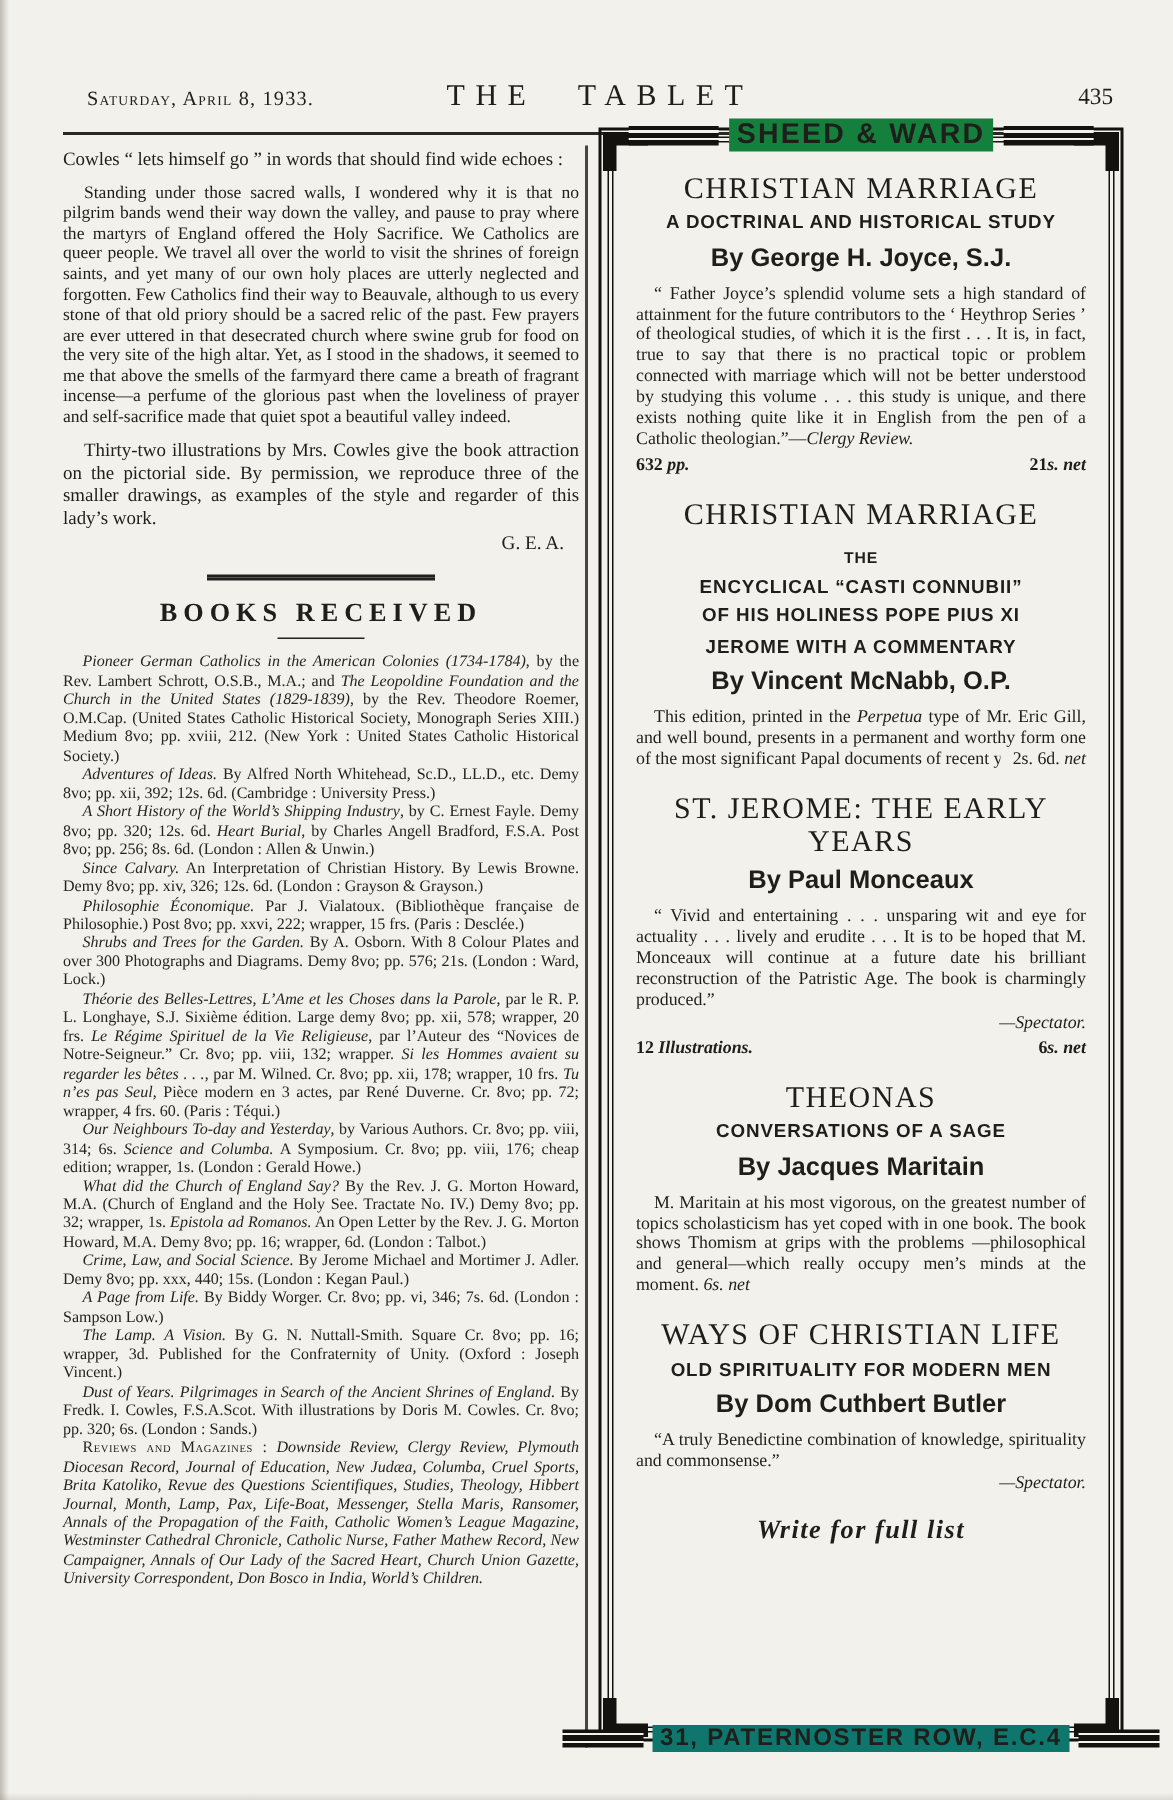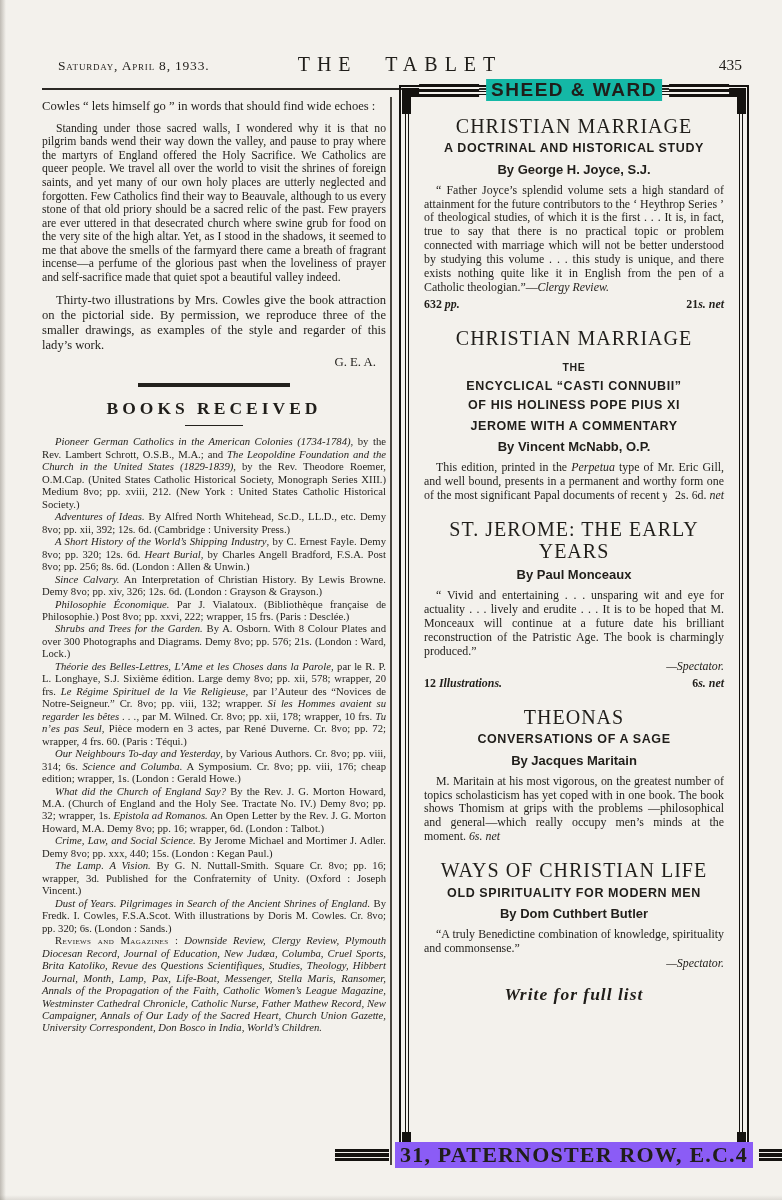--- a/index.html
+++ b/index.html
@@ -48,41 +48,41 @@
   .c { position:absolute; z-index:3; width:30px; height:26px; }
   .c.tl { top:1px;  left:1px;  border-top:9px solid #14120f;    border-left:9px solid #14120f; }
   .c.tr { top:1px;  right:1px; border-top:9px solid #14120f;    border-right:9px solid #14120f; }
   .c.bl { bottom:1px; left:1px;  border-bottom:9px solid #14120f; border-left:9px solid #14120f; }
   .c.br { bottom:1px; right:1px; border-bottom:9px solid #14120f; border-right:9px solid #14120f; }
   .ad-banner { position:absolute; top:-8px; left:50%; transform:translateX(-50%);
     display:flex; align-items:center; gap:7px; z-index:4; white-space:nowrap; }
   .bar { width:60px; height:13px;
     background:linear-gradient(to bottom,#14120f 0 3px,#f3f1ec 3px 4.5px,#14120f 4.5px 8px,#f3f1ec 8px 9.5px,#14120f 9.5px 13px); }
   .ad-banner-text { font-family:"Liberation Sans",sans-serif; font-weight:bold;
-    font-size:19px; letter-spacing:1.5px; background:#14b8a6; padding:0 5px; }
+    font-size:19px; letter-spacing:1.5px; background:#15803d; padding:0 5px; }
 
   .ad-content { position:absolute; left:23px; right:23px; top:28px; bottom:42px; text-align:center; }
   .ad-item + .ad-item { margin-top:15px; }
   .ad-title { font-size:20px; font-weight:normal; letter-spacing:1px; line-height:1.12; }
   .ad-sub { font-family:"Liberation Sans",sans-serif; font-weight:bold;
     font-size:12.5px; letter-spacing:.6px; line-height:1.3; margin-top:3px; }
   .ad-sub-small { font-size:10.5px; margin-top:12px; }
-  .ad-author { font-family:"Liberation Sans",sans-serif; font-weight:bold; font-size:13px; margin-top:5px; }
+  .ad-author { font-family:"Liberation Sans",sans-serif; font-weight:bold; font-size:17px; margin-top:5px; }
   .ad-body { font-size:11.9px; line-height:1.17; text-align:justify; margin-top:7px;
     position:relative; text-indent:12px; }
   .ad-attr { text-align:right; font-style:italic; font-size:11.9px; }
   .ad-meta { display:flex; justify-content:space-between; font-size:11.9px; margin-top:2px; text-align:right;font-weight:bold; }
   .price-abs { position:absolute; right:0; bottom:0; background:#f3f1ec; padding-left:8px; text-indent:0; }
   .write { font-style:italic; font-weight:bold; font-size:17.5px; margin-top:13px; letter-spacing:1px; }
   .ad-footer { position:absolute; bottom:-9px; left:50%; transform:translateX(-50%);
     display:flex; align-items:center; gap:6px; z-index:4; white-space:nowrap; }
   .fbar { width:54px; height:12px;
     background:linear-gradient(to bottom,#14120f 0 2.5px,#f3f1ec 2.5px 4px,#14120f 4px 7.5px,#f3f1ec 7.5px 9px,#14120f 9px 12px); }
-  .ad-footer-text { font-family:Liberation Serif, serif; font-weight:bold;
-    font-size:22px; letter-spacing:1.2px; background:#8b5cf6; padding:0 5px; }
+  .ad-footer-text { font-family:Liberation Sans, sans-serif; font-weight:bold;
+    font-size:16px; letter-spacing:1.2px; background:#0f766e; padding:0 5px; }
 </style>
 </head>
 <body>
 
 <div class="scan-edge"></div>
 <div class="scan-edge-b"></div>
 
 <header class="masthead">
   <span class="m-date">Saturday, April 8, 1933.</span>
   <span class="m-title">THE TABLET</span>
@@ -105,20 +105,21 @@
       <p class="book-entry"><span class="it">Pioneer German Catholics in the American Colonies (1734-1784)</span><span>, by the Rev. Lambert Schrott, O.S.B., M.A.; and </span><span class="it">The Leopoldine Foundation and the Church in the United States (1829-1839)</span><span>, by the Rev. Theodore Roemer, O.M.Cap. (United States Catholic Historical Society, Monograph Series XIII.)  Medium 8vo; pp. xviii, 212.  (New York : United States Catholic Historical Society.)</span></p>
       <p class="book-entry"><span class="it">Adventures of Ideas.</span><span>  By Alfred North Whitehead, Sc.D., LL.D., etc.  Demy 8vo; pp. xii, 392; 12s. 6d.  (Cambridge : University Press.)</span></p>
       <p class="book-entry"><span class="it">A Short History of the World’s Shipping Industry</span><span>, by C. Ernest Fayle.  Demy 8vo; pp. 320; 12s. 6d.  </span><span class="it">Heart Burial</span><span>, by Charles Angell Bradford, F.S.A.  Post 8vo; pp. 256; 8s. 6d. (London : Allen &amp; Unwin.)</span></p>
       <p class="book-entry"><span class="it">Since Calvary.</span><span>  An Interpretation of Christian History. By Lewis Browne. Demy 8vo; pp. xiv, 326; 12s. 6d.  (London : Grayson &amp; Grayson.)</span></p>
       <p class="book-entry"><span class="it">Philosophie Économique.</span><span>  Par J. Vialatoux.  (Bibliothèque française de Philosophie.)  Post 8vo; pp. xxvi, 222; wrapper, 15 frs.  (Paris : Desclée.)</span></p>
       <p class="book-entry"><span class="it">Shrubs and Trees for the Garden.</span><span>  By A. Osborn.  With 8 Colour Plates and over 300 Photographs and Diagrams. Demy 8vo; pp. 576; 21s.  (London : Ward, Lock.)</span></p>
       <p class="book-entry"><span class="it">Théorie des Belles-Lettres, L’Ame et les Choses dans la Parole</span><span>, par le R. P. L. Longhaye, S.J.  Sixième édition. Large demy 8vo; pp. xii, 578; wrapper, 20 frs.  </span><span class="it">Le Régime Spirituel de la Vie Religieuse</span><span>, par l’Auteur des “Novices de Notre-Seigneur.”  Cr. 8vo; pp. viii, 132; wrapper.  </span><span class="it">Si les Hommes avaient su regarder les bêtes . . .</span><span>, par M. Wilned. Cr. 8vo; pp. xii, 178; wrapper, 10 frs.  </span><span class="it">Tu n’es pas Seul</span><span>, Pièce modern en 3 actes, par René Duverne.  Cr. 8vo; pp. 72; wrapper, 4 frs. 60.  (Paris : Téqui.)</span></p>
       <p class="book-entry"><span class="it">Our Neighbours To-day and Yesterday</span><span>, by Various Authors. Cr. 8vo; pp. viii, 314; 6s.  </span><span class="it">Science and Columba.</span><span>  A Symposium.  Cr. 8vo; pp. viii, 176; cheap edition; wrapper, 1s. (London : Gerald Howe.)</span></p>
       <p class="book-entry"><span class="it">What did the Church of England Say?</span><span>  By the Rev. J. G. Morton Howard, M.A.  (Church of England and the Holy See.  Tractate No. IV.)  Demy 8vo; pp. 32; wrapper, 1s. </span><span class="it">Epistola ad Romanos.</span><span>  An Open Letter by the Rev. J. G. Morton Howard, M.A.  Demy 8vo; pp. 16; wrapper, 6d. (London : Talbot.)</span></p>
       <p class="book-entry"><span class="it">Crime, Law, and Social Science.</span><span>  By Jerome Michael and Mortimer J. Adler.  Demy 8vo; pp. xxx, 440; 15s.  (London : Kegan Paul.)</span></p>
+      <p class="book-entry"><span class="it">A Page from Life.</span><span>  By Biddy Worger.  Cr. 8vo; pp. vi, 346; 7s. 6d.  (London : Sampson Low.)</span></p>
       <p class="book-entry"><span class="it">The Lamp.  A Vision.</span><span>  By G. N. Nuttall-Smith.  Square Cr. 8vo; pp. 16; wrapper, 3d.  Published for the Confraternity of Unity.  (Oxford : Joseph Vincent.)</span></p>
       <p class="book-entry"><span class="it">Dust of Years.  Pilgrimages in Search of the Ancient Shrines of England.</span><span>  By Fredk. I. Cowles, F.S.A.Scot.  With illustrations by Doris M. Cowles.  Cr. 8vo; pp. 320; 6s. (London : Sands.)</span></p>
       <p class="book-entry"><span class="sc">Reviews and Magazines :</span><span> </span><span class="it">Downside Review, Clergy Review, Plymouth Diocesan Record, Journal of Education, New Judæa, Columba, Cruel Sports, Brita Katoliko, Revue des Questions Scientifiques, Studies, Theology, Hibbert Journal, Month, Lamp, Pax, Life-Boat, Messenger, Stella Maris, Ransomer, Annals of the Propagation of the Faith, Catholic Women’s League Magazine, Westminster Cathedral Chronicle, Catholic Nurse, Father Mathew Record, New Campaigner, Annals of Our Lady of the Sacred Heart, Church Union Gazette, University Correspondent, Don Bosco in India, World’s Children.</span></p>
     </div>
 </div>
 
 <aside class="ad">
   <div class="c tl"></div>
   <div class="c tr"></div>
   <div class="c bl"></div>

